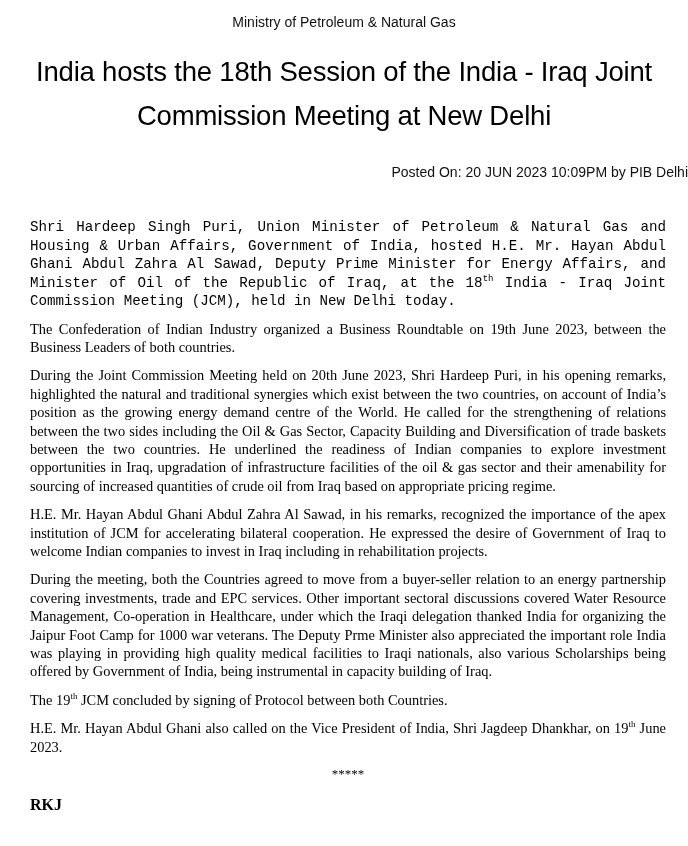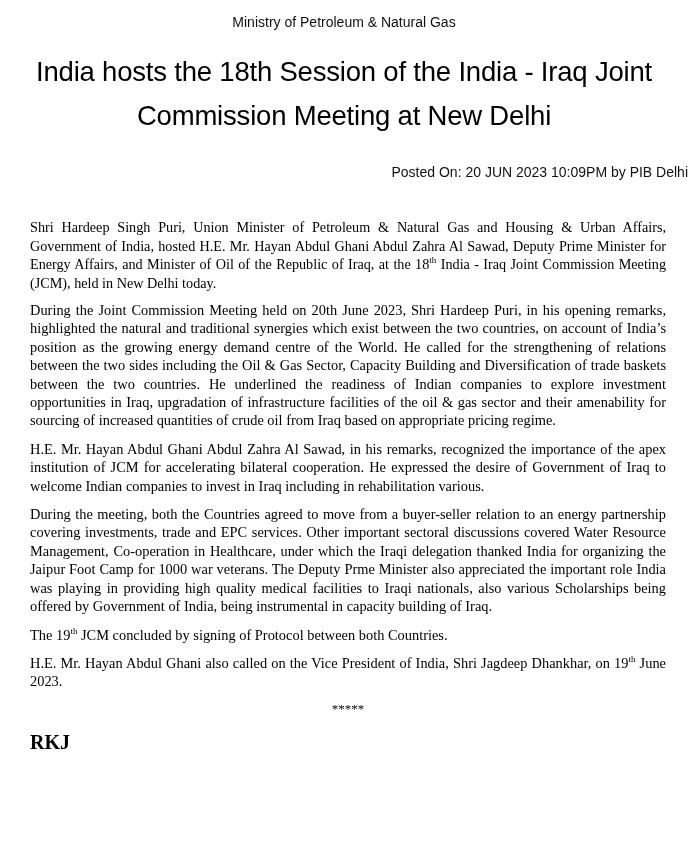--- a/index.html
+++ b/index.html
@@ -14,47 +14,48 @@
     letter-spacing: -0.2px;
   }
   .posted {
     position: absolute; top: 164px; left: 0; width: 688px; text-align: right;
     font-family: "Liberation Sans", sans-serif; font-size: 14px; color: #111;
   }
   .body {
     position: absolute; top: 218px; left: 30px; width: 636px;
   }
   .lead {
-    font-family: Liberation Serif, serif; font-size: 14.2px; line-height: 18.5px;
+    font-family: Liberation Mono, monospace; font-size: 14.2px; line-height: 18.5px;
     text-align: justify; margin: 0 0 9px 0; color: #000;
   }
   .para {
     font-family: "Liberation Serif", serif; font-size: 14.4px; line-height: 18.4px;
     text-align: justify; margin: 0 0 10px 0; color: #000;
   }
   sup { font-size: 9px; line-height: 0; vertical-align: super; }
   .stars {
     font-family: "Liberation Serif", serif; font-size: 13px; text-align: center; margin: 0 0 14px 0;
   }
   .sig {
-    font-family: "Liberation Serif", serif; font-size: 20px; font-weight: bold; margin: 0;
+    font-family: "Liberation Serif", serif; font-size: 16px; font-weight: bold; margin: 0;
   }
 </style>
 </head>
 <body>
 
 <div class="ministry">Ministry of Petroleum &amp; Natural Gas</div>
 <h1 class="title">India hosts the 18th Session of the India - Iraq Joint Commission Meeting at New Delhi</h1>
 <div class="posted">Posted On: 20 JUN 2023 10:09PM by PIB Delhi</div>
 
 <div class="body">
   <p class="lead"><span>Shri Hardeep Singh Puri, Union Minister of Petroleum &amp; Natural Gas and Housing &amp; Urban Affairs, Government of India, hosted H.E. Mr. Hayan Abdul Ghani Abdul Zahra Al Sawad, Deputy Prime Minister for Energy Affairs, and Minister of Oil of the Republic of Iraq, at the 18</span><sup>th</sup><span> India - Iraq Joint Commission Meeting (JCM), held in New Delhi today.</span></p>
 
+  <p class="para">The Confederation of Indian Industry organized a Business Roundtable on 19th June 2023, between the Business Leaders of both countries.</p>
   <p class="para">During the Joint Commission Meeting held on 20th June 2023, Shri Hardeep Puri, in his opening remarks, highlighted the natural and traditional synergies which exist between the two countries, on account of India’s position as the growing energy demand centre of the World. He called for the strengthening of relations between the two sides including the Oil &amp; Gas Sector, Capacity Building and Diversification of trade baskets between the two countries. He underlined the readiness of Indian companies to explore investment opportunities in Iraq, upgradation of infrastructure facilities of the oil &amp; gas sector and their amenability for sourcing of increased quantities of crude oil from Iraq based on appropriate pricing regime.</p>
-  <p class="para">H.E. Mr. Hayan Abdul Ghani Abdul Zahra Al Sawad, in his remarks, recognized the importance of the apex institution of JCM for accelerating bilateral cooperation. He expressed the desire of Government of Iraq to welcome Indian companies to invest in Iraq including in rehabilitation various.</p>
+  <p class="para">H.E. Mr. Hayan Abdul Ghani Abdul Zahra Al Sawad, in his remarks, recognized the importance of the apex institution of JCM for accelerating bilateral cooperation. He expressed the desire of Government of Iraq to welcome Indian companies to invest in Iraq including in rehabilitation projects.</p>
   <p class="para">During the meeting, both the Countries agreed to move from a buyer-seller relation to an energy partnership covering investments, trade and EPC services. Other important sectoral discussions covered Water Resource Management, Co-operation in Healthcare,  under which the Iraqi delegation thanked India for organizing the Jaipur Foot Camp for 1000 war veterans. The Deputy Prme Minister also appreciated the important role India was playing in providing high quality medical facilities to Iraqi nationals, also various Scholarships being offered by Government of India, being instrumental in capacity building of Iraq.</p>
 
   <p class="para"><span>The 19</span><sup>th</sup><span> JCM concluded by signing of Protocol between both Countries.</span></p>
 
   <p class="para"><span>H.E. Mr. Hayan Abdul Ghani also called on the Vice President of India, Shri Jagdeep Dhankhar, on 19</span><sup>th</sup><span> June 2023.</span></p>
 
 
   <div class="stars">*****</div>
   <div class="sig">RKJ</div>
 </div>

